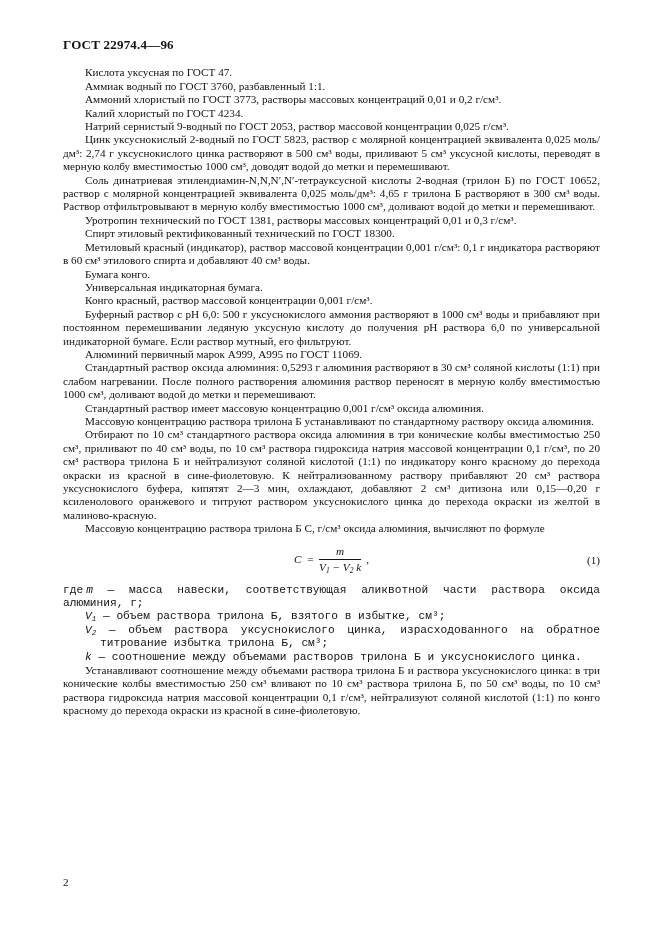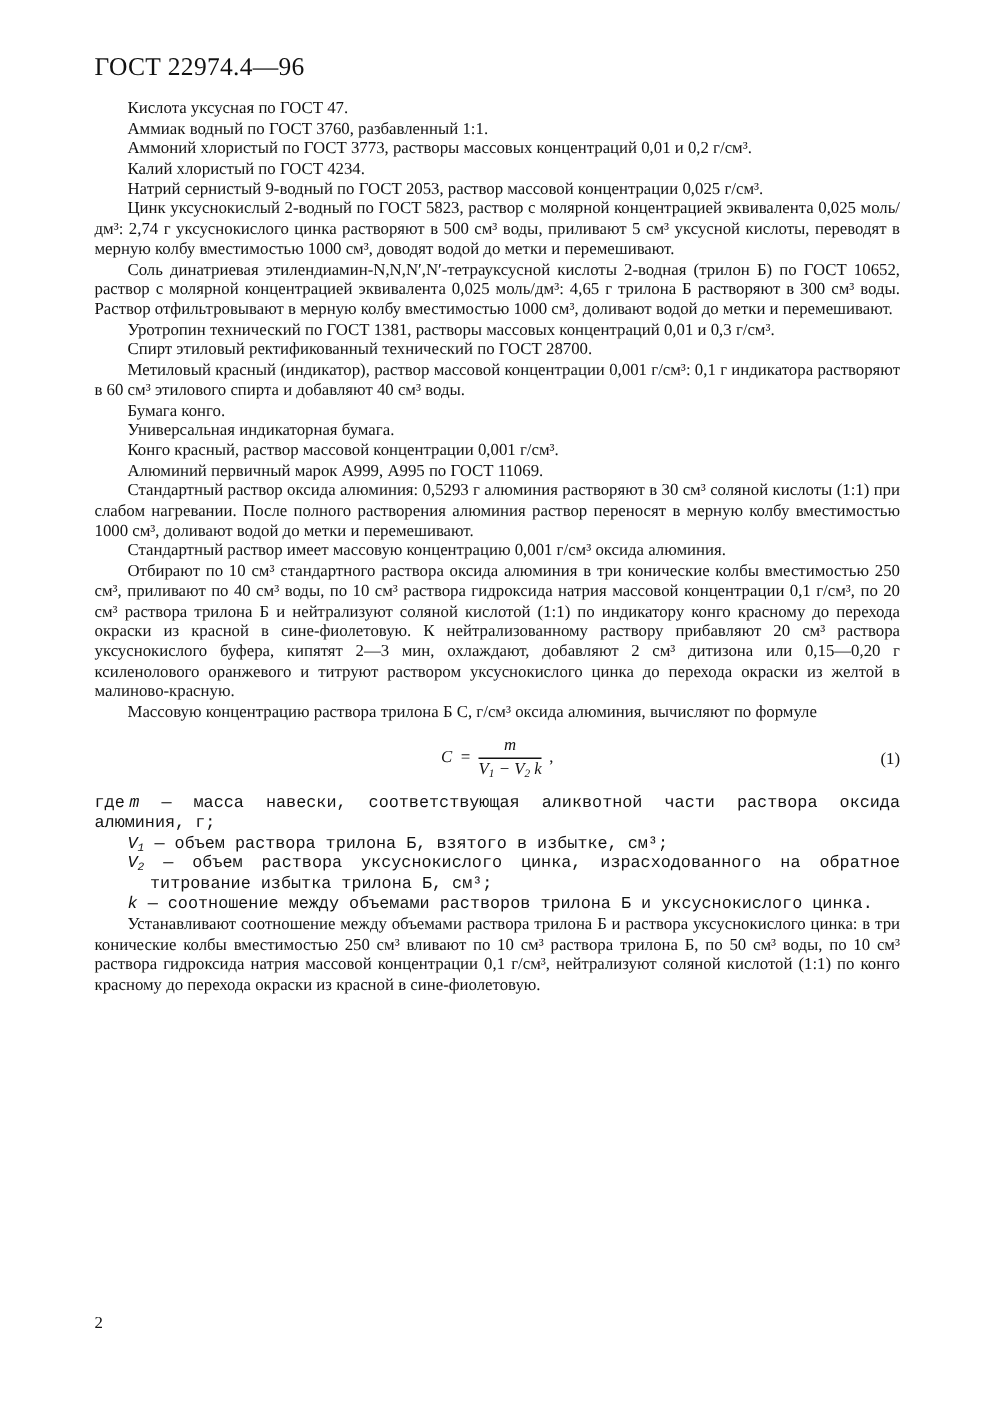--- a/index.html
+++ b/index.html
@@ -15,22 +15,22 @@
     color: #121212;
     box-sizing: border-box;
   }
   .content {
     position: absolute;
     left: 63px;
     top: 38px;
     width: 537px;
   }
   .doc-header {
-    font-weight: normal;
-    font-size: 17px;
+    font-weight: bold;
+    font-size: 13px;
     letter-spacing: 0.2px;
     margin: 0 0 15px 0;
   }
   .para {
     margin: 0;
     text-indent: 22px;
     text-align: justify;
   }
   
   .formula-row {
@@ -79,28 +79,30 @@
     <div class="doc-header">ГОСТ 22974.4—96</div>
 
     <p class="para">Кислота уксусная по ГОСТ 47.</p>
     <p class="para">Аммиак водный по ГОСТ 3760, разбавленный 1:1.</p>
     <p class="para">Аммоний хлористый по ГОСТ 3773, растворы массовых концентраций 0,01 и 0,2 г/см³.</p>
     <p class="para">Калий хлористый по ГОСТ 4234.</p>
     <p class="para">Натрий сернистый 9-водный по ГОСТ 2053, раствор массовой концентрации 0,025 г/см³.</p>
     <p class="para">Цинк уксуснокислый 2-водный по ГОСТ 5823, раствор с молярной концентрацией эквивалента 0,025 моль/дм³: 2,74 г уксуснокислого цинка растворяют в 500 см³ воды, приливают 5 см³ уксусной кислоты, переводят в мерную колбу вместимостью 1000 см³, доводят водой до метки и перемешивают.</p>
     <p class="para">Соль динатриевая этилендиамин-N,N,N′,N′-тетрауксусной кислоты 2-водная (трилон Б) по ГОСТ 10652, раствор с молярной концентрацией эквивалента 0,025 моль/дм³: 4,65 г трилона Б растворяют в 300 см³ воды. Раствор отфильтровывают в мерную колбу вместимостью 1000 см³, доливают водой до метки и перемешивают.</p>
     <p class="para">Уротропин технический по ГОСТ 1381, растворы массовых концентраций 0,01 и 0,3 г/см³.</p>
-    <p class="para">Спирт этиловый ректификованный технический по ГОСТ 28700.</p>
+    <p class="para">Спирт этиловый ректификованный технический по ГОСТ 18300.</p>
     <p class="para">Метиловый красный (индикатор), раствор массовой концентрации 0,001 г/см³: 0,1 г индикатора растворяют в 60 см³ этилового спирта и добавляют 40 см³ воды.</p>
     <p class="para">Бумага конго.</p>
     <p class="para">Универсальная индикаторная бумага.</p>
     <p class="para">Конго красный, раствор массовой концентрации 0,001 г/см³.</p>
+    <p class="para">Буферный раствор с рН 6,0: 500 г уксуснокислого аммония растворяют в 1000 см³ воды и прибавляют при постоянном перемешивании ледяную уксусную кислоту до получения рН раствора 6,0 по универсальной индикаторной бумаге. Если раствор мутный, его фильтруют.</p>
     <p class="para">Алюминий первичный марок А999, А995 по ГОСТ 11069.</p>
     <p class="para">Стандартный раствор оксида алюминия: 0,5293 г алюминия растворяют в 30 см³ соляной кислоты (1:1) при слабом нагревании. После полного растворения алюминия раствор переносят в мерную колбу вместимостью 1000 см³, доливают водой до метки и перемешивают.</p>
     <p class="para">Стандартный раствор имеет массовую концентрацию 0,001 г/см³ оксида алюминия.</p>
+    <p class="para">Массовую концентрацию раствора трилона Б устанавливают по стандартному раствору оксида алюминия.</p>
     <p class="para">Отбирают по 10 см³ стандартного раствора оксида алюминия в три конические колбы вместимостью 250 см³, приливают по 40 см³ воды, по 10 см³ раствора гидроксида натрия массовой концентрации 0,1 г/см³, по 20 см³ раствора трилона Б и нейтрализуют соляной кислотой (1:1) по индикатору конго красному до перехода окраски из красной в сине-фиолетовую. К нейтрализованному раствору прибавляют 20 см³ раствора уксуснокислого буфера, кипятят 2—3 мин, охлаждают, добавляют 2 см³ дитизона или 0,15—0,20 г ксиленолового оранжевого и титруют раствором уксуснокислого цинка до перехода окраски из желтой в малиново-красную.</p>
     <p class="para">Массовую концентрацию раствора трилона Б С, г/см³ оксида алюминия, вычисляют по формуле</p>
 
     <div class="formula-row">
       <span class="formula-inner">
         <span>C</span>
         <span>=</span>
         <span class="frac">
           <span class="num">m</span>
           <span class="den"><span>V</span><sub class="fsub">1</sub> <span>−</span> <span>V</span><sub class="fsub">2</sub> <span>k</span></span>

